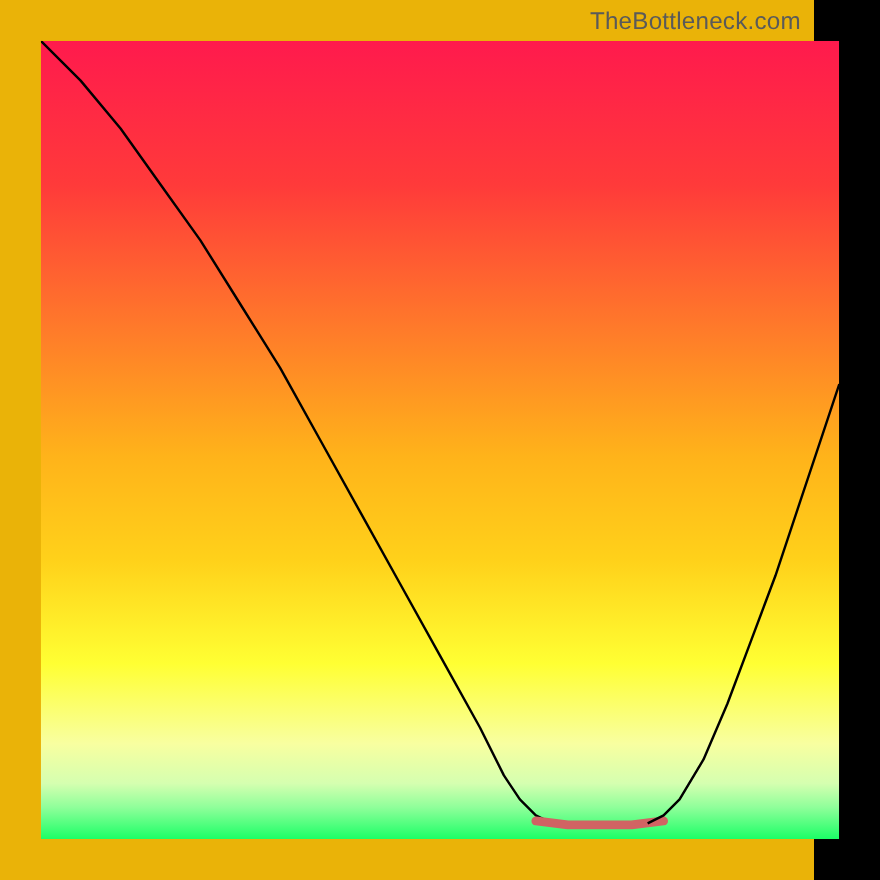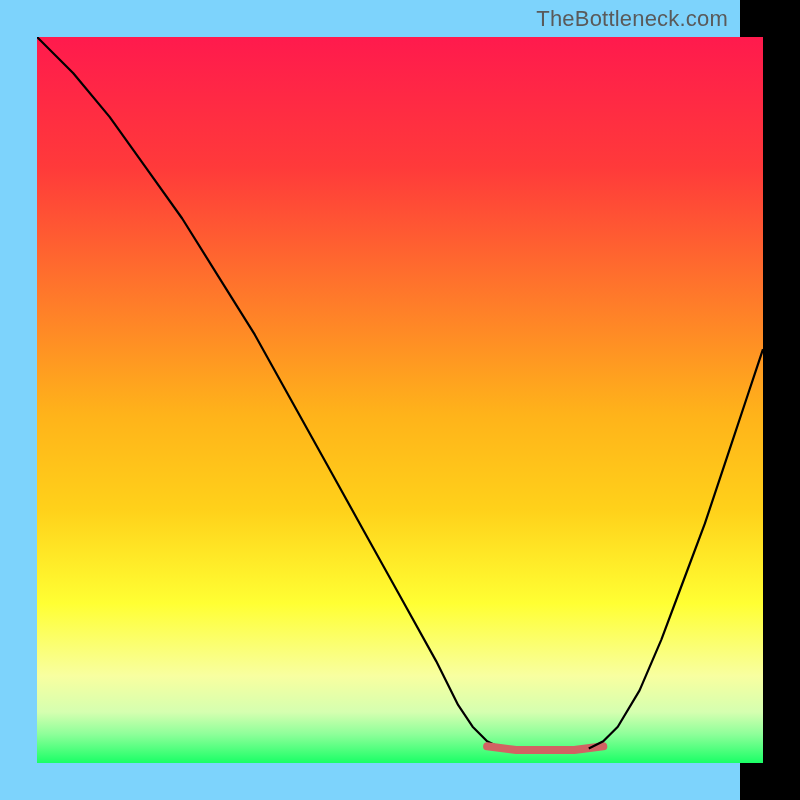--- a/index.html
+++ b/index.html
@@ -10,21 +10,21 @@
     background: #000;
     font-family: Arial, Helvetica, sans-serif;
     overflow: hidden;
   }
   .frame {
     position: absolute;
     left: 0;
     top: 0;
     width: 740px;
     height: 800px;
-    background: #7dd3fc;
+    background: #eab308;
   }
   .plot {
     position: absolute;
     left: 37px;
     top: 37px;
     width: 726px;
     height: 726px;
     overflow: hidden;
   }
   .watermark {

